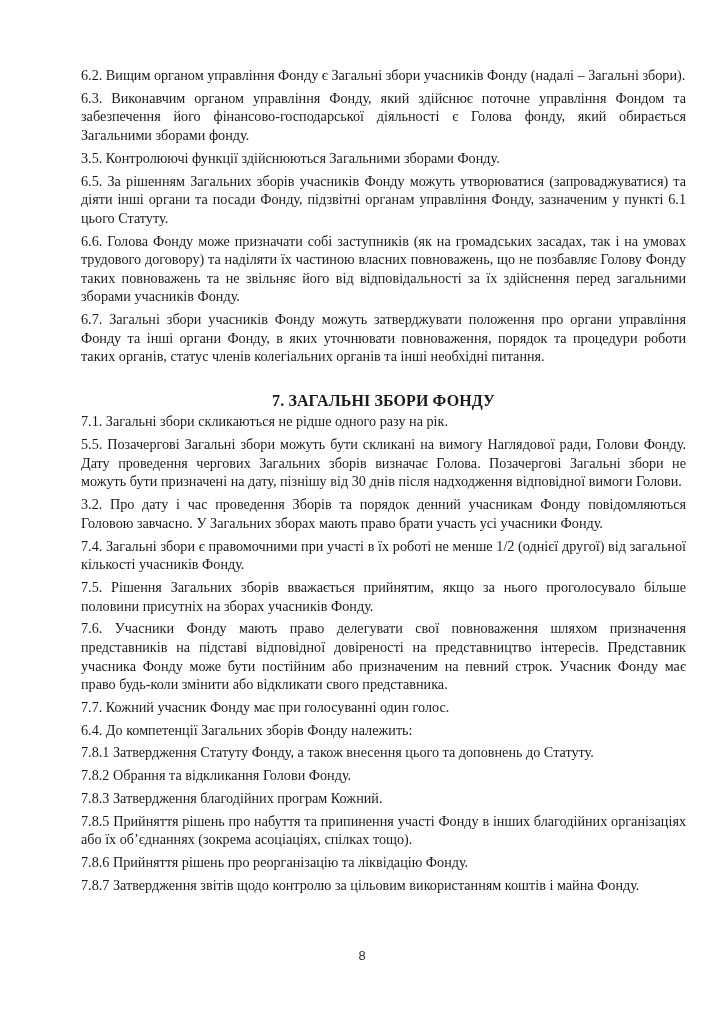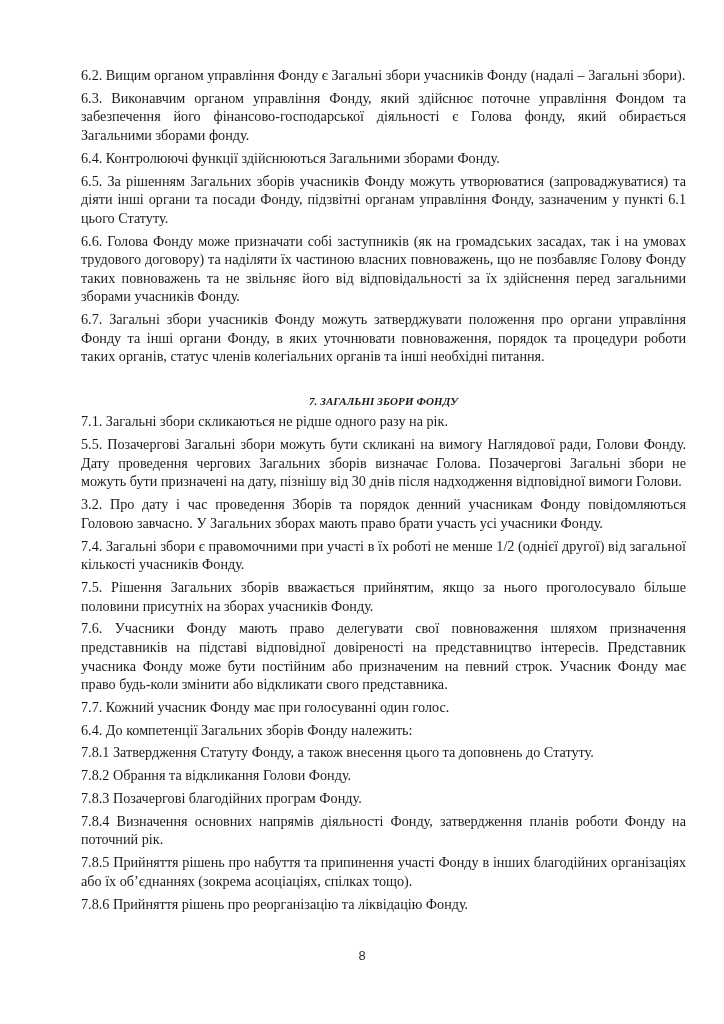--- a/index.html
+++ b/index.html
@@ -12,50 +12,50 @@
       position: absolute; left: 81px; top: 66px; width: 605px;
       font-size: 14.2px; line-height: 18.6px;
     }
     .para {
       margin: 0 0 4.2px 0;
       text-align: justify;
     }
     .heading {
       text-align: center; font-weight: bold;
       margin: 26px 0 2px 0;
-      font-size: 11px; letter-spacing: 0.1px; font-style: italic;
+      font-size: 16px; letter-spacing: 0.1px;
     }
     .page-number {
       position: absolute; left: 0; width: 724px; top: 948px;
       text-align: center; font-family: "Liberation Sans", "DejaVu Sans", sans-serif;
       font-size: 13px; color: #333;
     }
   </style>
 </head>
 <body>
 
 <div class="page">
   <p class="para">6.2. Вищим органом управління Фонду є Загальні збори учасників Фонду (надалі – Загальні збори).</p>
   <p class="para">6.3. Виконавчим органом управління Фонду, який здійснює поточне управління Фондом та забезпечення його фінансово-господарської діяльності є Голова фонду, який обирається Загальними зборами фонду.</p>
-  <p class="para">6.4. Контролюючі функції здійснюються Загальними зборами Фонду.</p>
+  <p class="para">3.5. Контролюючі функції здійснюються Загальними зборами Фонду.</p>
   <p class="para">6.5. За рішенням Загальних зборів учасників Фонду можуть утворюватися (запроваджуватися) та діяти інші органи та посади Фонду, підзвітні органам управління Фонду, зазначеним у пункті 6.1 цього Статуту.</p>
   <p class="para">6.6. Голова Фонду може призначати собі заступників (як на громадських засадах, так і на умовах трудового договору) та наділяти їх частиною власних повноважень, що не позбавляє Голову Фонду таких повноважень та не звільняє його від відповідальності за їх здійснення перед загальними зборами учасників Фонду.</p>
   <p class="para">6.7. Загальні збори учасників Фонду можуть затверджувати положення про органи управління Фонду та інші органи Фонду, в яких уточнювати повноваження, порядок та процедури роботи таких органів, статус членів колегіальних органів та інші необхідні питання.</p>
 
   <div class="heading">7. ЗАГАЛЬНІ ЗБОРИ ФОНДУ</div>
 
   <p class="para">7.1. Загальні збори скликаються не рідше одного разу на рік.</p>
   <p class="para">5.5. Позачергові Загальні збори можуть бути скликані на вимогу Наглядової ради, Голови Фонду. Дату проведення чергових Загальних зборів визначає Голова.  Позачергові  Загальні збори не можуть бути призначені на дату, пізнішу від 30 днів після надходження відповідної вимоги Голови.</p>
   <p class="para">3.2. Про дату і час проведення Зборів та порядок денний учасникам Фонду повідомляються Головою завчасно. У Загальних зборах мають право брати участь усі учасники Фонду.</p>
   <p class="para">7.4. Загальні збори є правомочними при участі в їх роботі не менше 1/2 (однієї другої) від загальної кількості учасників Фонду.</p>
   <p class="para">7.5. Рішення Загальних зборів вважається прийнятим, якщо за нього проголосувало більше половини присутніх на зборах учасників Фонду.</p>
   <p class="para">7.6. Учасники Фонду мають право делегувати свої повноваження шляхом призначення представників на підставі відповідної довіреності на представництво інтересів. Представник учасника Фонду може бути постійним або призначеним на певний строк. Учасник Фонду має право будь-коли змінити або відкликати свого представника.</p>
   <p class="para">7.7. Кожний учасник Фонду має при голосуванні один голос.</p>
   <p class="para">6.4. До компетенції Загальних зборів Фонду належить:</p>
   <p class="para">7.8.1 Затвердження Статуту Фонду, а також внесення цього та доповнень до Статуту.</p>
   <p class="para">7.8.2 Обрання та відкликання Голови Фонду.</p>
-  <p class="para">7.8.3 Позачергові благодійних програм Фонду.</p>
-  <p class="para">7.8.4 Визначення основних напрямів діяльності Фонду, затвердження планів роботи Фонду на поточний рік.</p>
+  <p class="para">7.8.3 Затвердження благодійних програм Кожний.</p>
   <p class="para">7.8.5 Прийняття рішень про набуття та припинення участі Фонду в інших благодійних організаціях або їх об’єднаннях (зокрема асоціаціях, спілках тощо).</p>
   <p class="para">7.8.6 Прийняття рішень про реорганізацію та ліквідацію Фонду.</p>
+  <p class="para">7.8.7 Затвердження звітів щодо контролю за цільовим використанням коштів і майна Фонду.</p>
 </div>
 
 <div class="page-number">8</div>
 
 </body></html>

